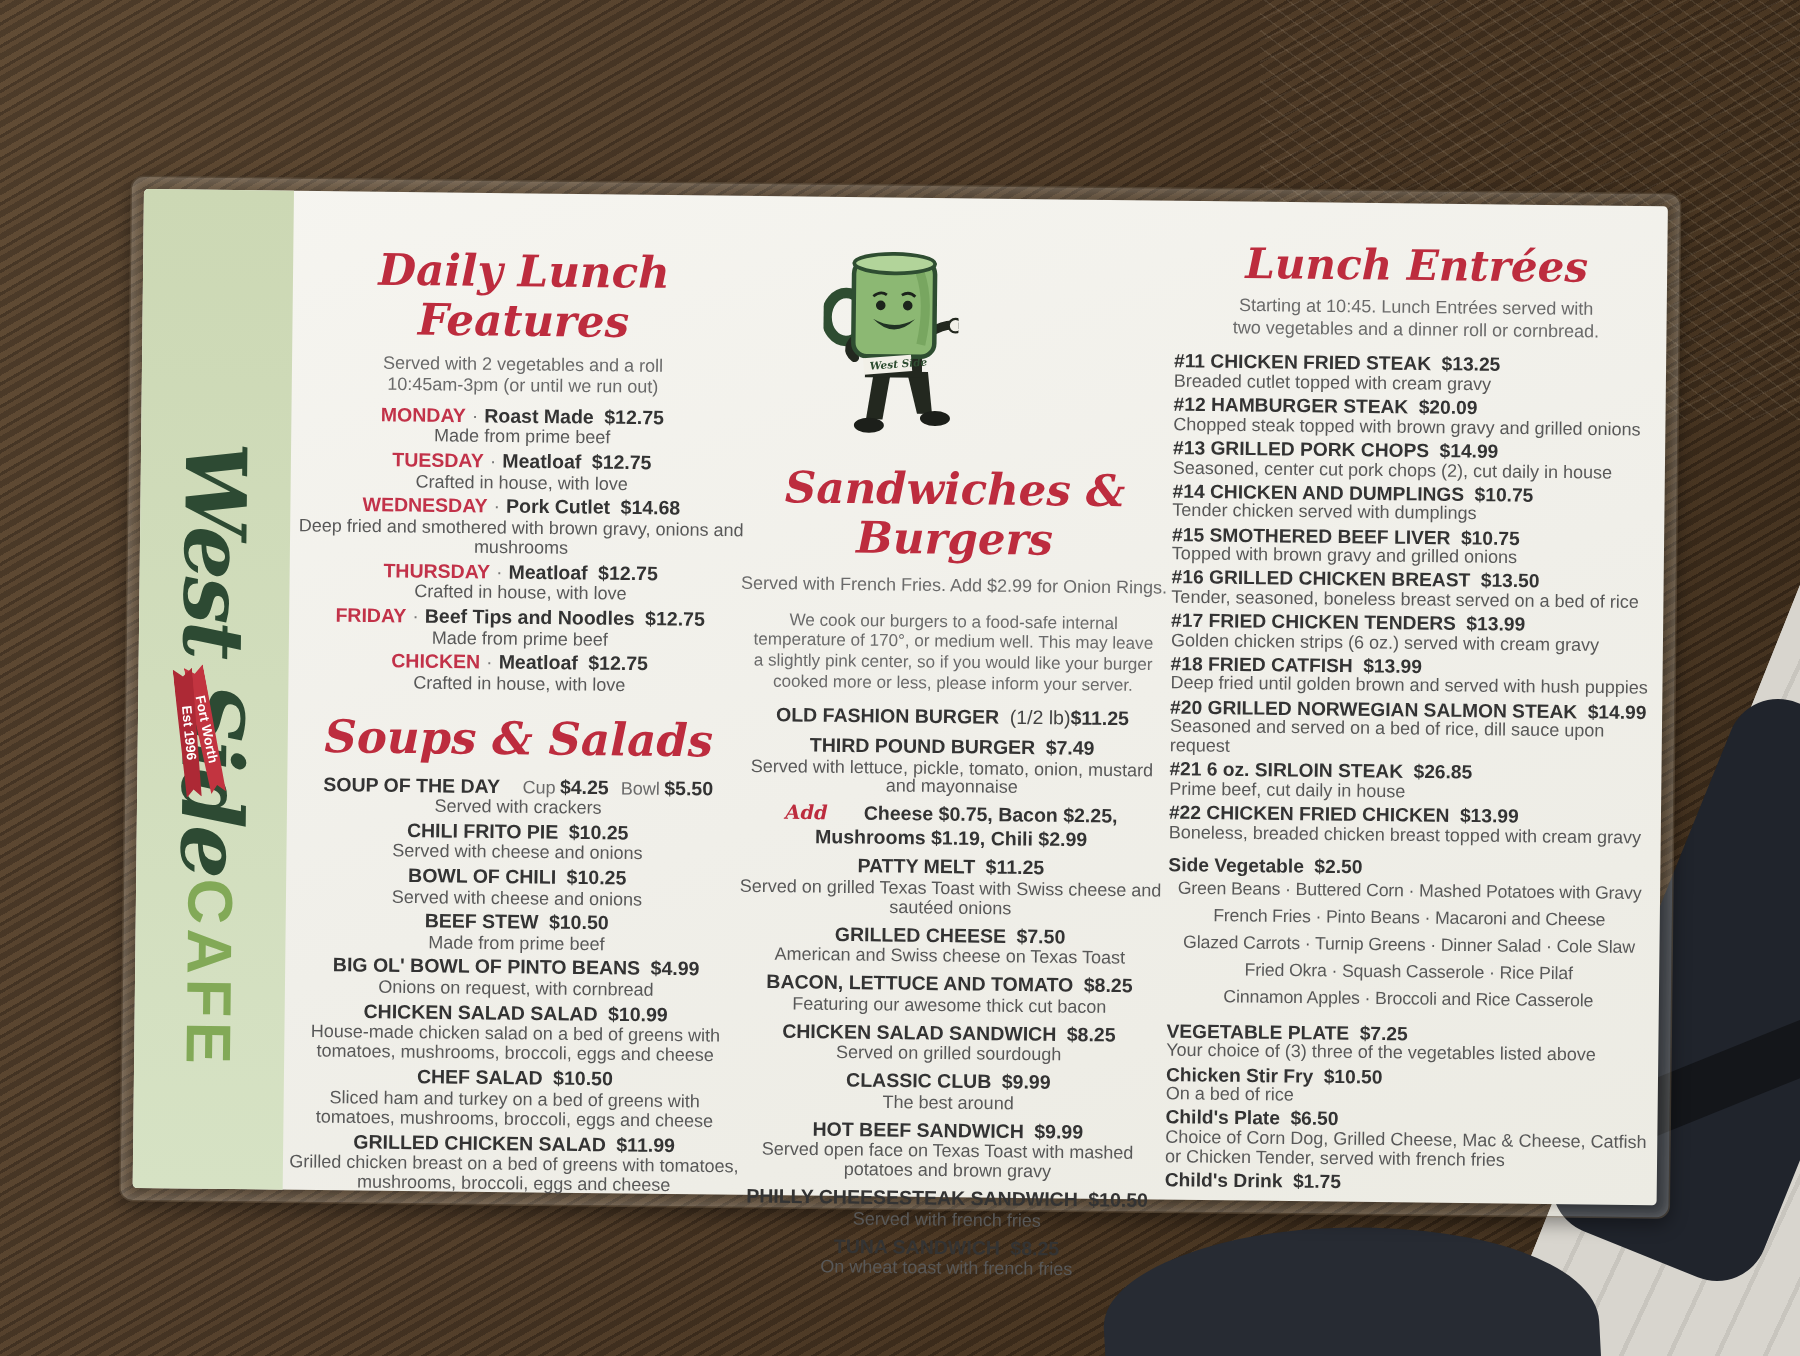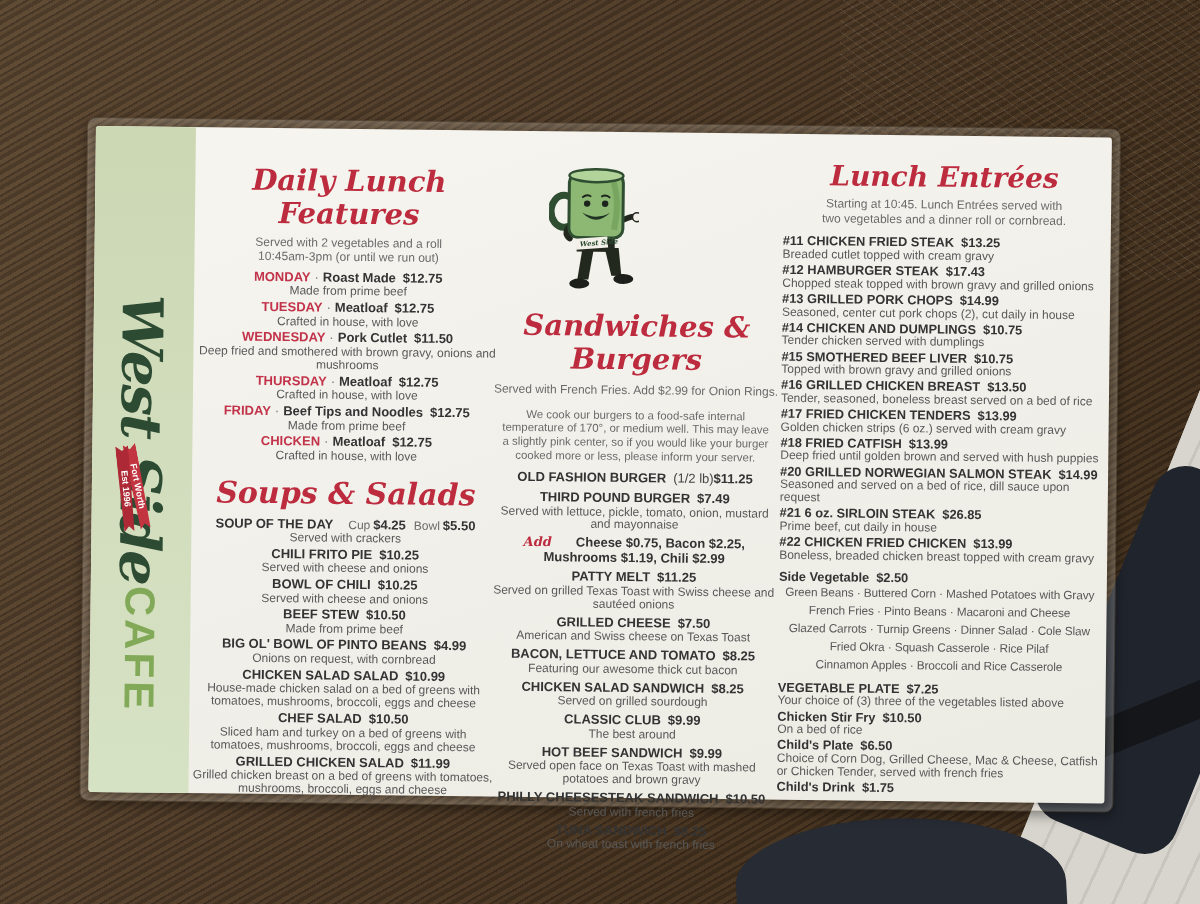--- a/index.html
+++ b/index.html
@@ -122,21 +122,21 @@
         <div class="items" id="daily-items">
             <div class="m-item">
               <div class="i-line"><span class="day">MONDAY</span><span class="sep">·</span><span class="nm">Roast Made</span><span class="pr">$12.75</span></div>
               <div class="i-desc">Made from prime beef</div>
             </div>
             <div class="m-item">
               <div class="i-line"><span class="day">TUESDAY</span><span class="sep">·</span><span class="nm">Meatloaf</span><span class="pr">$12.75</span></div>
               <div class="i-desc">Crafted in house, with love</div>
             </div>
             <div class="m-item">
-              <div class="i-line"><span class="day">WEDNESDAY</span><span class="sep">·</span><span class="nm">Pork Cutlet</span><span class="pr">$11.50</span></div>
+              <div class="i-line"><span class="day">WEDNESDAY</span><span class="sep">·</span><span class="nm">Pork Cutlet</span><span class="pr">$14.68</span></div>
               <div class="i-desc">Deep fried and smothered with brown gravy, onions and mushrooms</div>
             </div>
             <div class="m-item">
               <div class="i-line"><span class="day">THURSDAY</span><span class="sep">·</span><span class="nm">Meatloaf</span><span class="pr">$12.75</span></div>
               <div class="i-desc">Crafted in house, with love</div>
             </div>
             <div class="m-item">
               <div class="i-line"><span class="day">FRIDAY</span><span class="sep">·</span><span class="nm">Beef Tips and Noodles</span><span class="pr">$12.75</span></div>
               <div class="i-desc">Made from prime beef</div>
             </div>
@@ -262,21 +262,21 @@
       <div class="col col3">
         <h2 class="script-h h-entrees">Lunch Entrées</h2>
         <p class="sub sub-gap ent-sub">Starting at 10:45.  Lunch Entrées served with</p>
         <p class="sub ent-sub">two vegetables and a dinner roll or cornbread.</p>
         <div class="ent-items" id="entree-items">
             <div class="m-item">
               <div class="i-line"><span class="nm">#11 CHICKEN FRIED STEAK</span><span class="pr">$13.25</span></div>
               <div class="i-desc">Breaded cutlet topped with cream gravy</div>
             </div>
             <div class="m-item">
-              <div class="i-line"><span class="nm">#12 HAMBURGER STEAK</span><span class="pr">$17.43</span></div>
+              <div class="i-line"><span class="nm">#12 HAMBURGER STEAK</span><span class="pr">$20.09</span></div>
               <div class="i-desc">Chopped steak topped with brown gravy and grilled onions</div>
             </div>
             <div class="m-item">
               <div class="i-line"><span class="nm">#13 GRILLED PORK CHOPS</span><span class="pr">$14.99</span></div>
               <div class="i-desc">Seasoned, center cut pork chops (2), cut daily in house</div>
             </div>
             <div class="m-item">
               <div class="i-line"><span class="nm">#14 CHICKEN AND DUMPLINGS</span><span class="pr">$10.75</span></div>
               <div class="i-desc">Tender chicken served with dumplings</div>
             </div>

